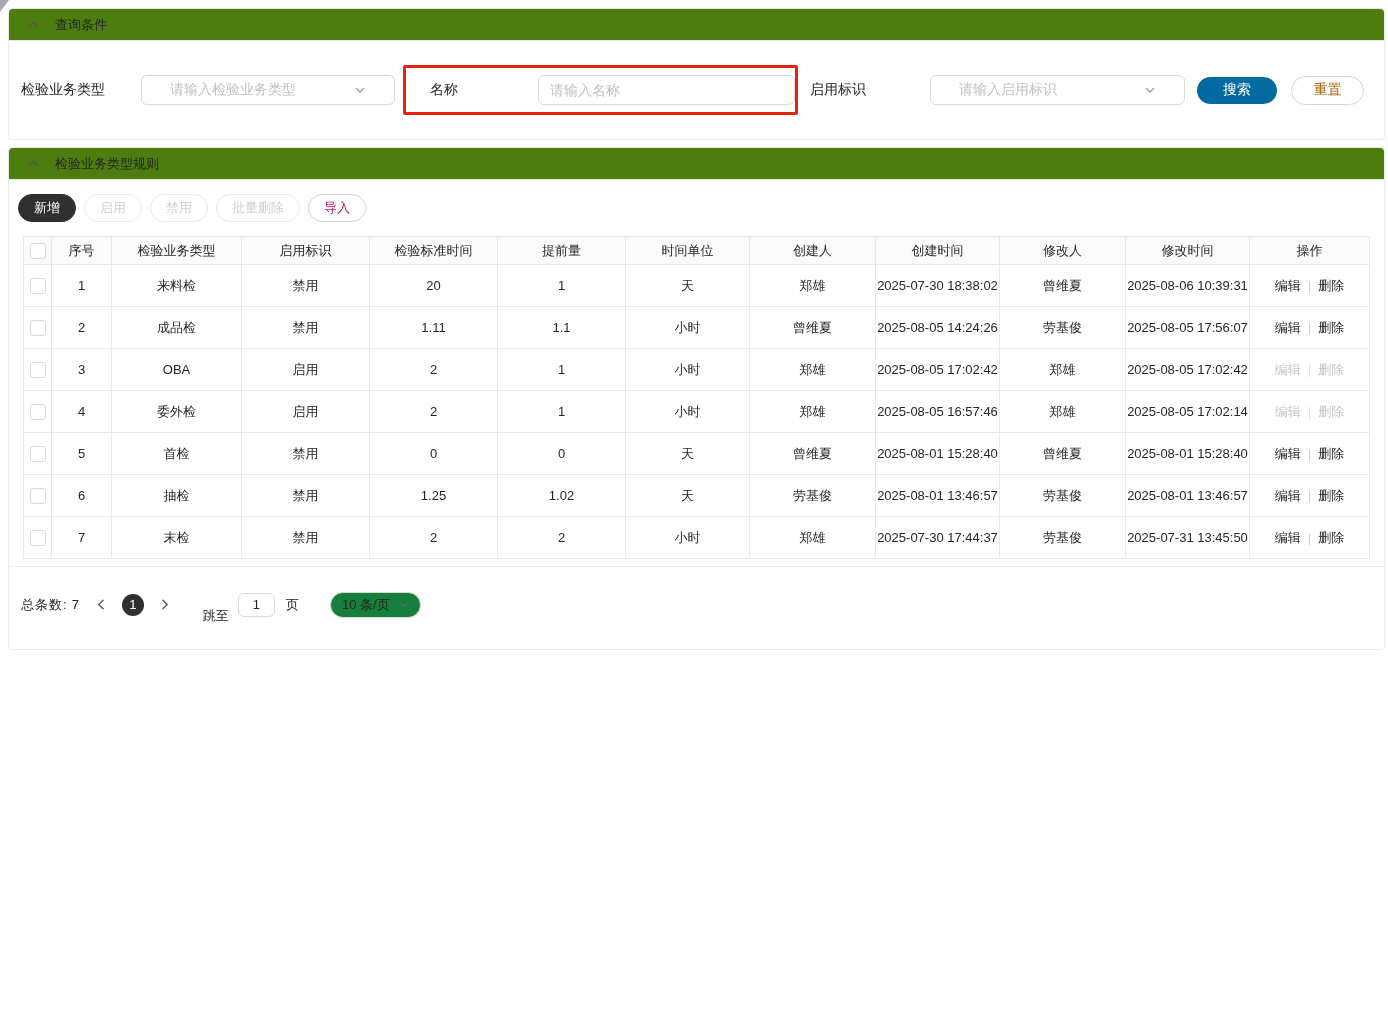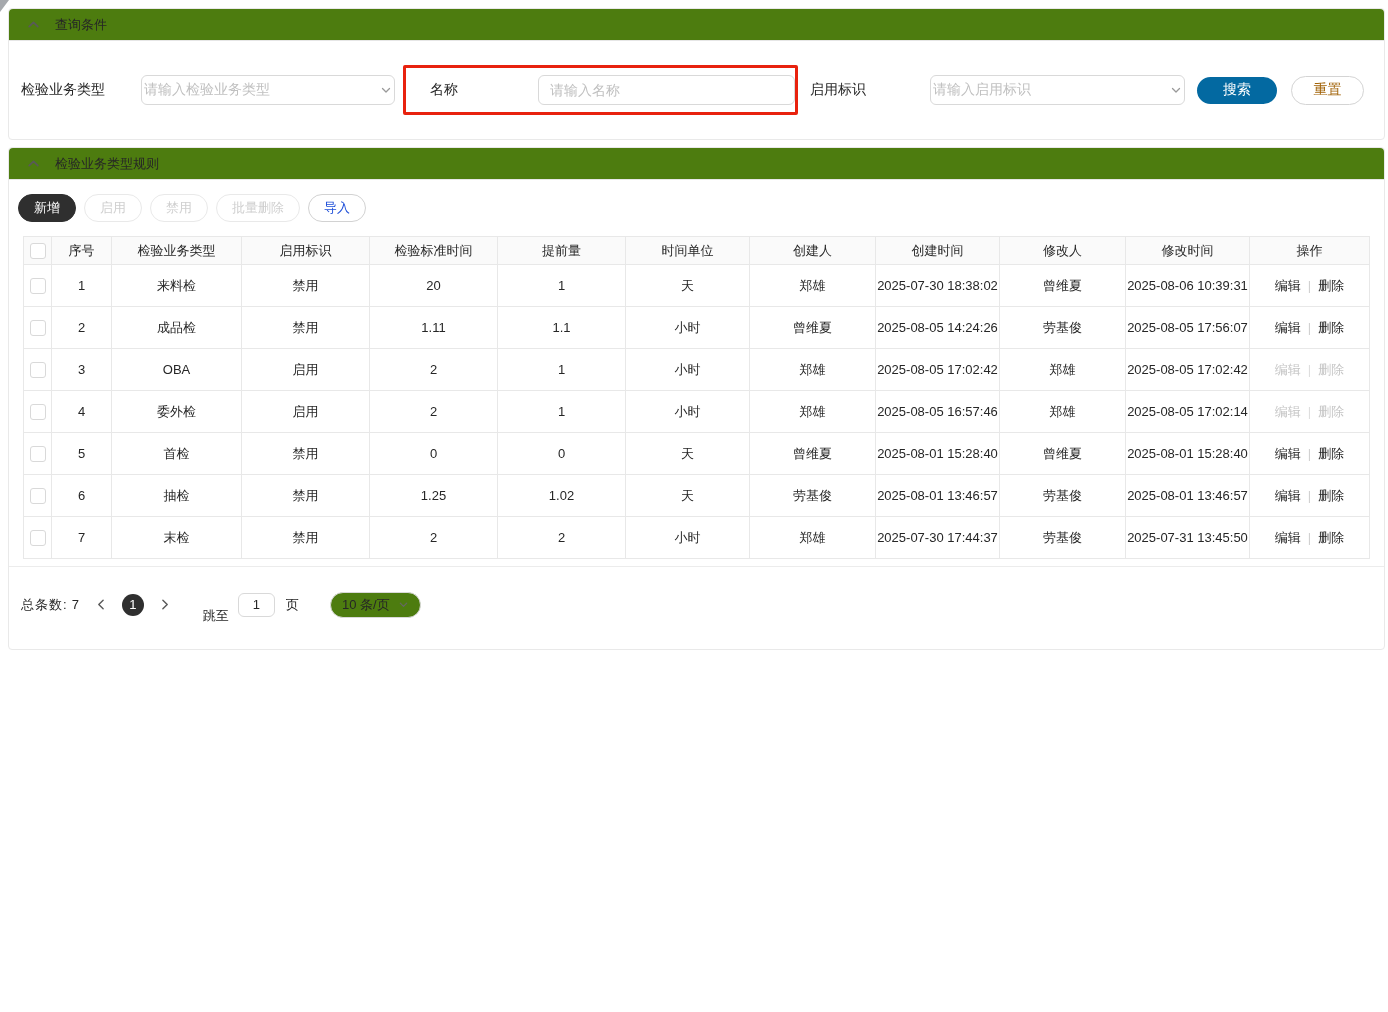--- a/index.html
+++ b/index.html
@@ -22,21 +22,21 @@
     border-radius: 4px 4px 0 0; font-size: 13px; color: #262626;
   }
   .caret-up { display: inline-flex; }
 
   
   .filter-body { height: 98px; display: flex; align-items: center; padding-left: 12px; }
   .flt-label { font-size: 14px; color: #262626; white-space: nowrap; }
   .select-box, .text-input {
     height: 30px; border: 1px solid #d9d9d9; border-radius: 6px; background: #fff;
   }
-  .select-box { display: flex; align-items: center; justify-content: space-between; padding: 0 2px; cursor: pointer; }
+  .select-box { display: flex; align-items: center; justify-content: space-between; padding: 0 28px; cursor: pointer; }
   .placeholder { color: #c0c0c0; font-size: 14px; }
   .chev-down { display: inline-flex; }
   .text-input { width: 292px; padding: 0 11px; font-size: 14px; color: #262626; outline: none; font-family: inherit; }
   .text-input::placeholder { color: #c0c0c0; }
 
   .sel-business { width: 254px; margin-left: 36px; }
   .red-box {
     margin-left: 8px; width: 395px; height: 50px; border: 3px solid #e8220e; border-radius: 2px;
     display: flex; align-items: center; padding-left: 24px;
   }
@@ -44,21 +44,21 @@
   .lbl-flag { margin-left: 12px; }
   .sel-flag { width: 255px; margin-left: 64px; }
 
   .btn { border: none; border-radius: 15px; font-size: 14px; font-family: inherit; cursor: pointer; background: #fff; }
   .btn-search { margin-left: 12px; width: 80px; height: 27px; background: #0369a1; color: #fff; }
   .btn-reset  { margin-left: 14px; width: 73px; height: 29px; border: 1px solid #d4d4d4; color: #a16207; }
 
   
   .toolbar { display: flex; gap: 8px; padding: 14px 0 0 9px; }
   .tb-btn { height: 28px; padding: 0 15px; border-radius: 15px; font-size: 13px; font-family: inherit;
-            background: #fff; border: 1px solid #d2d2d2; color: #1d4ed8; cursor: pointer; }
+            background: #fff; border: 1px solid #d2d2d2; color: #be185d; cursor: pointer; }
   .tb-btn.primary { background: #2f2f2f; border-color: #2f2f2f; color: #fff; }
   .tb-btn.disabled { border-color: #e9e9e9; color: #cfcfcf; cursor: default; }
 
   
   .table-scroll { margin-top: 14px; padding: 0 14px 7px 14px; border-bottom: 1px solid #ececec; }
   table { width: 100%; border-collapse: collapse; table-layout: fixed; }
   th, td { border: 1px solid #e8e8e8; text-align: center; font-size: 13px; color: #262626; font-weight: 400; }
   thead th { height: 28px; background: #fafafa; }
   tbody td { height: 42px; background: #fff; }
 
@@ -78,21 +78,21 @@
   .pg-prev { margin-left: 16px; }
   .pg-next { margin-left: 14px; }
   .pg-current { margin-left: 14px; width: 22px; height: 22px; border-radius: 50%; background: #2f2f2f; color: #fff;
                 display: inline-flex; align-items: center; justify-content: center; font-size: 13px; cursor: pointer; }
   .jump-label { margin-left: 32px; margin-top: 23px; }
   .jump-input { margin-left: 9px; width: 37px; height: 24px; border: 1px solid #d9d9d9; border-radius: 6px;
                 text-align: center; font-size: 13px; font-family: inherit; outline: none; color: #262626; }
   .page-word { margin-left: 11px; }
   .size-select { margin-left: 31px; width: 91px; height: 26px; border: 1px solid #d9d9d9; border-radius: 14px;
                  display: inline-flex; align-items: center; justify-content: center; gap: 8px; cursor: pointer;
-                 font-size: 13px; color: #262626; background: #4d7c0f; }
+                 font-size: 13px; color: #262626; background: #15803d; }
 </style>
 </head>
 <body>
 
 <div class="corner-tri"></div>
 
 <div class="main">
 
   <section class="card">
     <div class="card-header">

